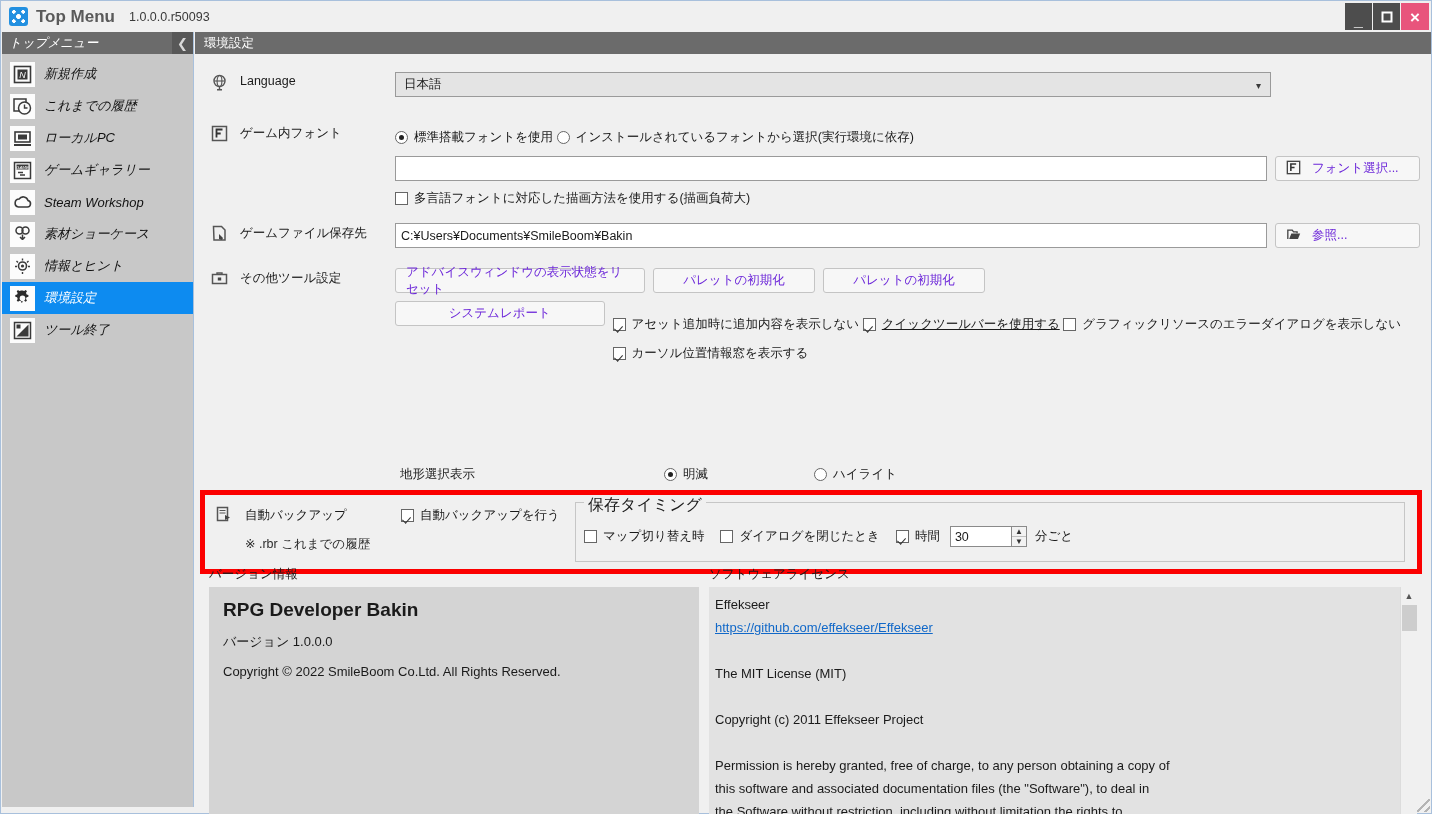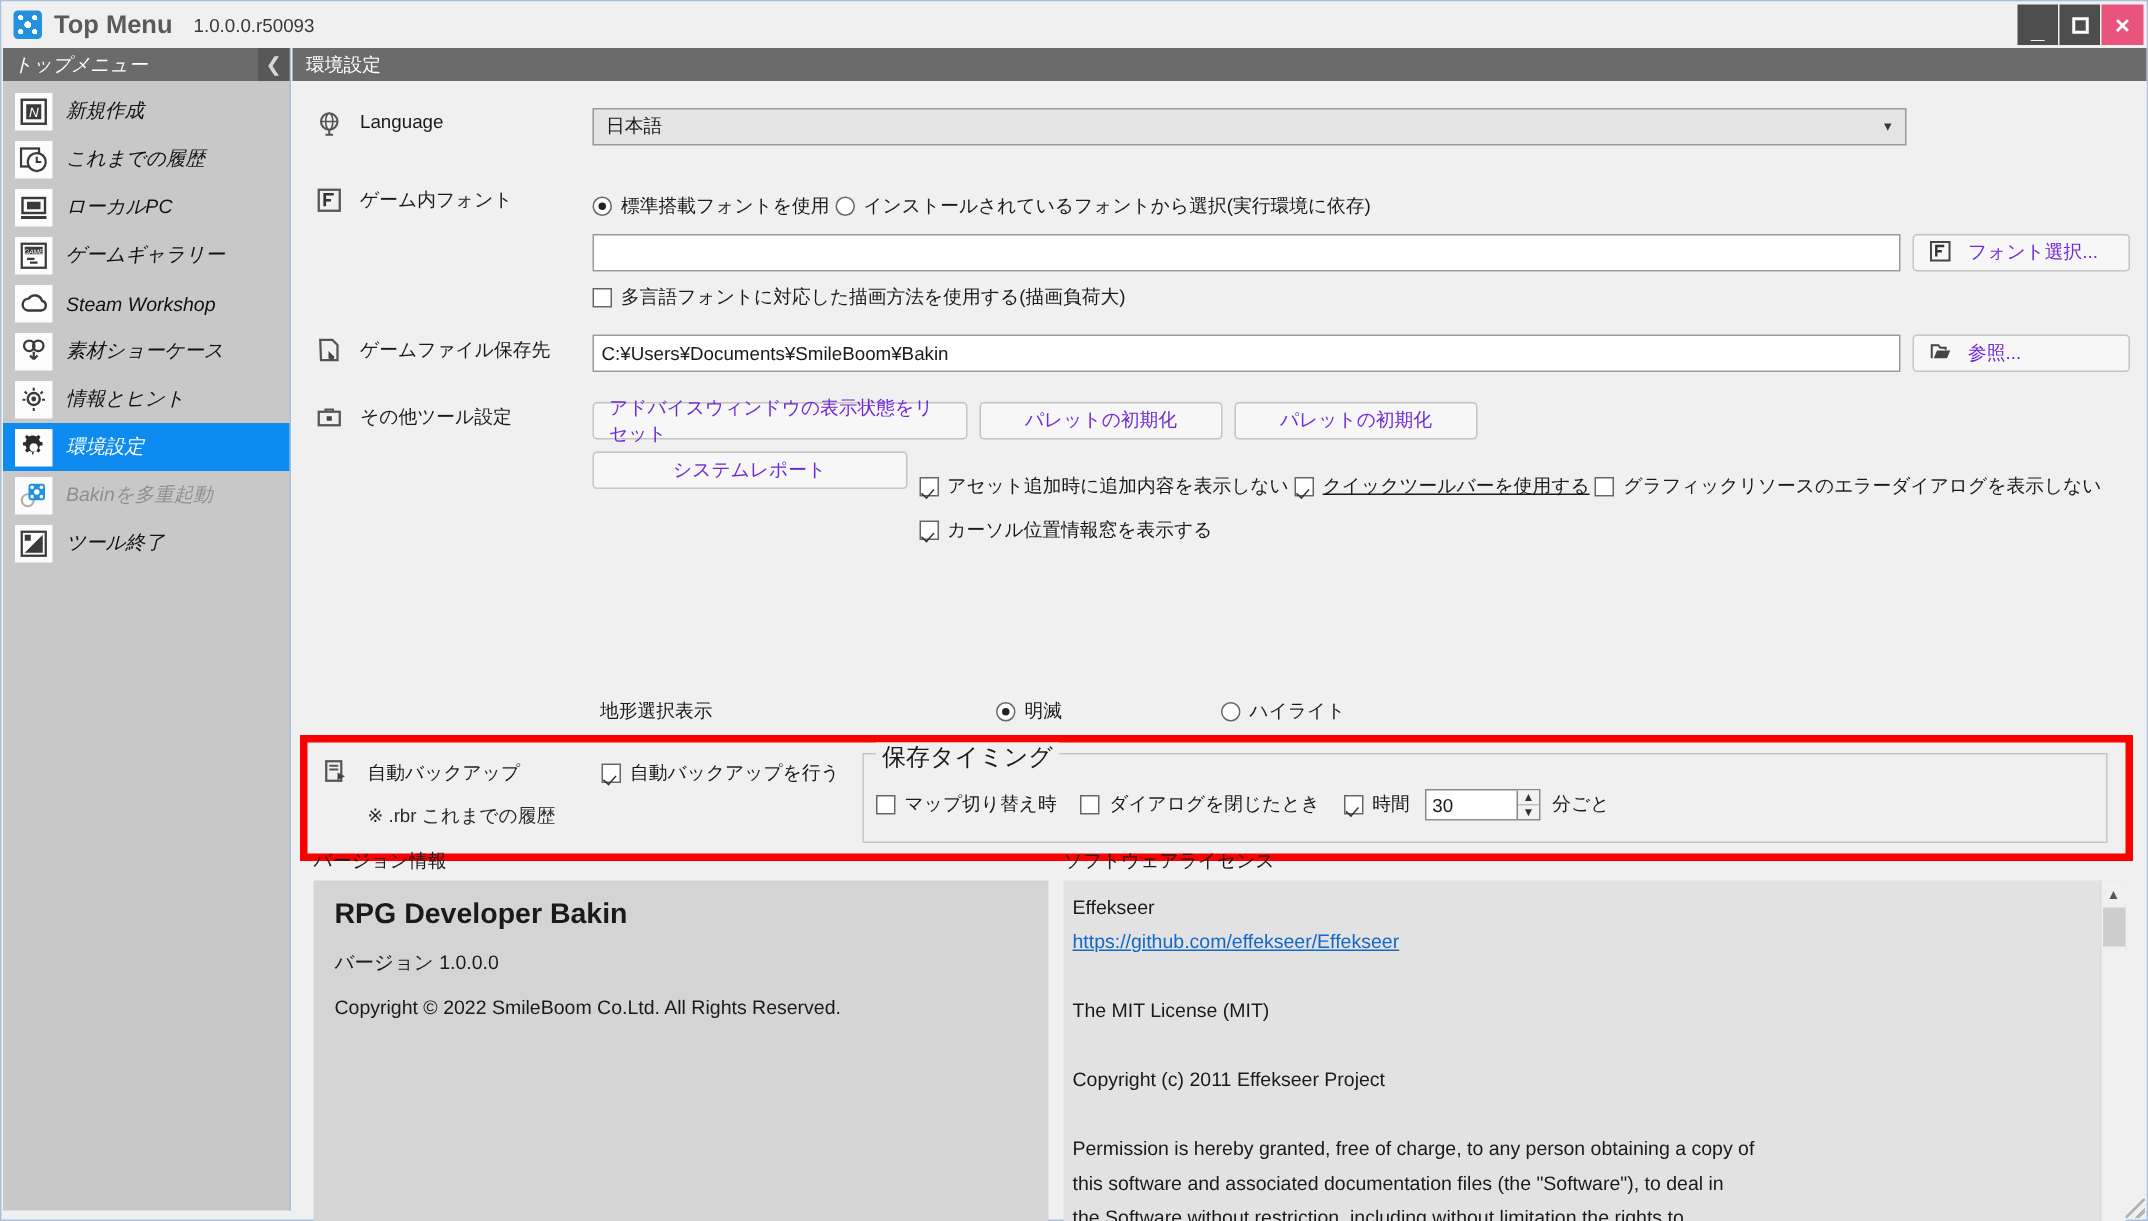--- a/index.html
+++ b/index.html
@@ -339,34 +339,20 @@
       <div class="side-item active">
         <span class="side-ico">
           <svg width="19" height="19" viewBox="0 0 19 19">
               <path d="M9.5 1.4l1.7.6 1.5-1 1.3 1.3-1 1.5.6 1.7 1.8.4v1.9l-1.8.4-.6 1.7 1 1.5-1.3 1.3-1.5-1-1.7.6-.4 1.8H8.6l-.4-1.8-1.7-.6-1.5 1-1.3-1.3 1-1.5-.6-1.7-1.8-.4V6l1.8-.4.6-1.7-1-1.5L4.9 1l1.5 1 1.7-.6z" fill="#2b2b2b"></path>
               <circle cx="9.5" cy="9.3" r="2.8" fill="#fcfcfc"></circle>
             </svg>
         </span>
         <span class="side-label">環境設定</span>
       </div>
 
-      <div class="side-item disabled">
-        <span class="side-ico">
-          <svg width="19" height="19" viewBox="0 0 19 19">
-              <circle cx="5.5" cy="12.5" r="4" fill="none" stroke="#b0b0b0" stroke-width="1.4"></circle>
-              <rect x="6" y="1.5" width="11" height="11" rx="2" fill="#2390e0"></rect>
-              <circle cx="11.5" cy="7" r="1.8" fill="#fff"></circle>
-              <circle cx="8.4" cy="3.9" r="1.2" fill="#fff"></circle>
-              <circle cx="14.6" cy="3.9" r="1.2" fill="#fff"></circle>
-              <circle cx="8.4" cy="10.1" r="1.2" fill="#fff"></circle>
-              <circle cx="14.6" cy="10.1" r="1.2" fill="#fff"></circle>
-            </svg>
-        </span>
-        <span class="side-label">Bakinを多重起動</span>
-      </div>
 
       <div class="side-item">
         <span class="side-ico">
           <svg width="19" height="19" viewBox="0 0 19 19">
               <rect x="1.5" y="1.5" width="16" height="16" fill="none" stroke="#3a3a3a" stroke-width="1.5"></rect>
               <path d="M3.5 15.5L15.5 3.5v12z" fill="#3a3a3a"></path>
               <rect x="3.5" y="3.5" width="4" height="4" fill="#3a3a3a"></rect>
             </svg>
         </span>
         <span class="side-label">ツール終了</span>

